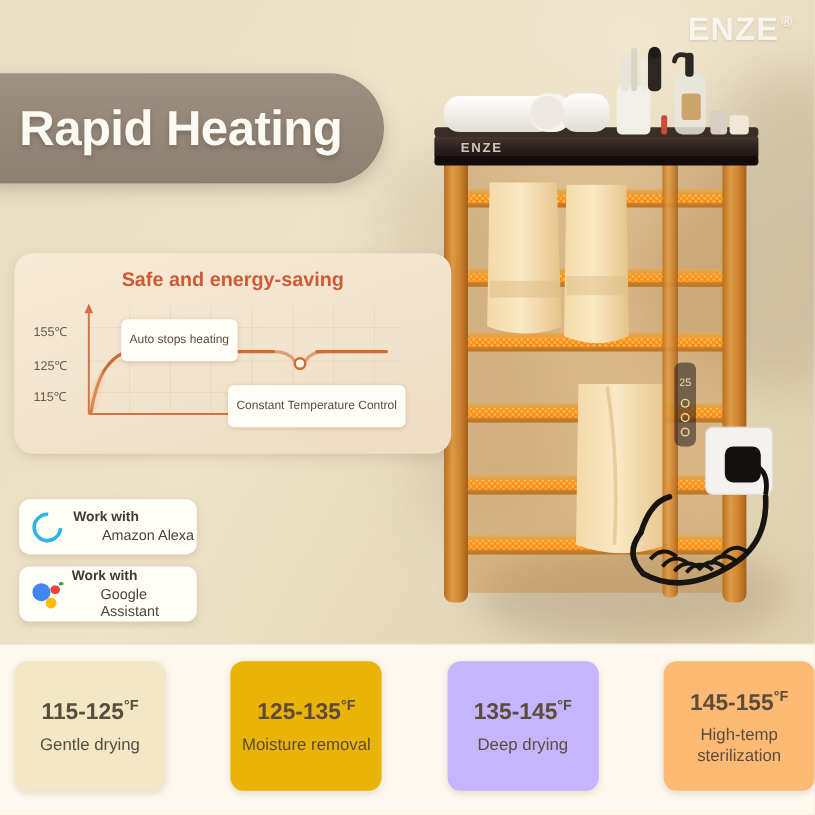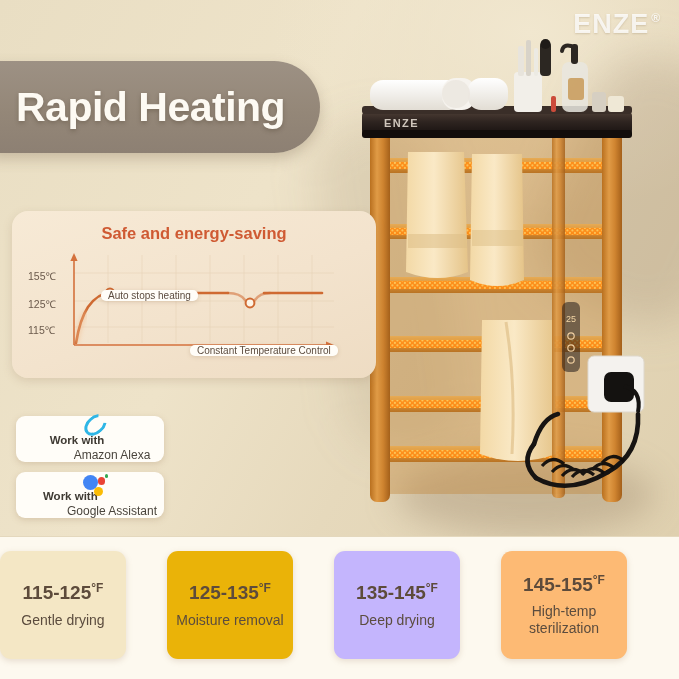--- a/index.html
+++ b/index.html
@@ -84,37 +84,36 @@
   }
   .ytick {
     position: absolute; left: 16px;
     font-size: 10.5px; color: #6b5a4c; font-weight: 400;
     white-space: nowrap;
   }
   .callout {
     position: absolute;
     background: #fffdf8;
     border-radius: 5px;
-    padding: 0 7px;
+    padding: 12px 7px;
     font-size: 10px; color: #5c4c3f;
     white-space: nowrap;
     box-shadow: 0 1px 4px rgba(150,120,90,0.26);
-    margin-top: 24px;
   }
   #callout-auto     { left: 89px;  top: 55px; }
   #callout-constant { left: 178px; top: 110px; }
 
   
   .badge {
     position: absolute; left: 16px;
     width: 148px; height: 46px;
     background: #fffdf8;
     border-radius: 9px;
     box-shadow: 0 2px 6px rgba(150,120,90,0.26);
-    display: flex; align-items: center; padding-left: 11px; flex-direction: column;
+    display: flex; align-items: center; padding-left: 11px;
   }
   #badge-alexa  { top: 416px; }
   #badge-google { top: 472px; }
   .badge-txt { margin-left: 9px; line-height: 1.18; }
   .badge-l1 { font-size: 11.5px; font-weight: bold; color: #3f3a33; }
   .badge-l2 { font-size: 12px; color: #4a453d; margin-left: 24px; }
   .alexa-ring {
     width: 25px; height: 25px; border-radius: 50%;
     border: 3.2px solid #2fb6e6;
     border-right-color: transparent;
@@ -131,22 +130,23 @@
   #product { position: absolute; left: 356px; top: 34px; width: 300px; height: 500px; }
 
   
   #bottom {
     position: absolute; left: 0; top: 536px;
     width: 679px; height: 143px;
     background: #fdf9ef;
     border-top: 1px solid #e4d8bd;
   }
   #cards {
-    display: flex; justify-content: flex-start; gap: 41px;
+    display: flex; justify-content: space-between; gap: 41px;
     padding-top: 14px;
+    padding-left: 12px;
   }
   .tcard {
     width: 126px; height: 108px;
     border-radius: 11px;
     display: flex; flex-direction: column;
     align-items: center; justify-content: center;
     box-shadow: 0 2px 6px rgba(150,120,90,0.22);
     text-align: center;
   }
   .tcard .temp {

